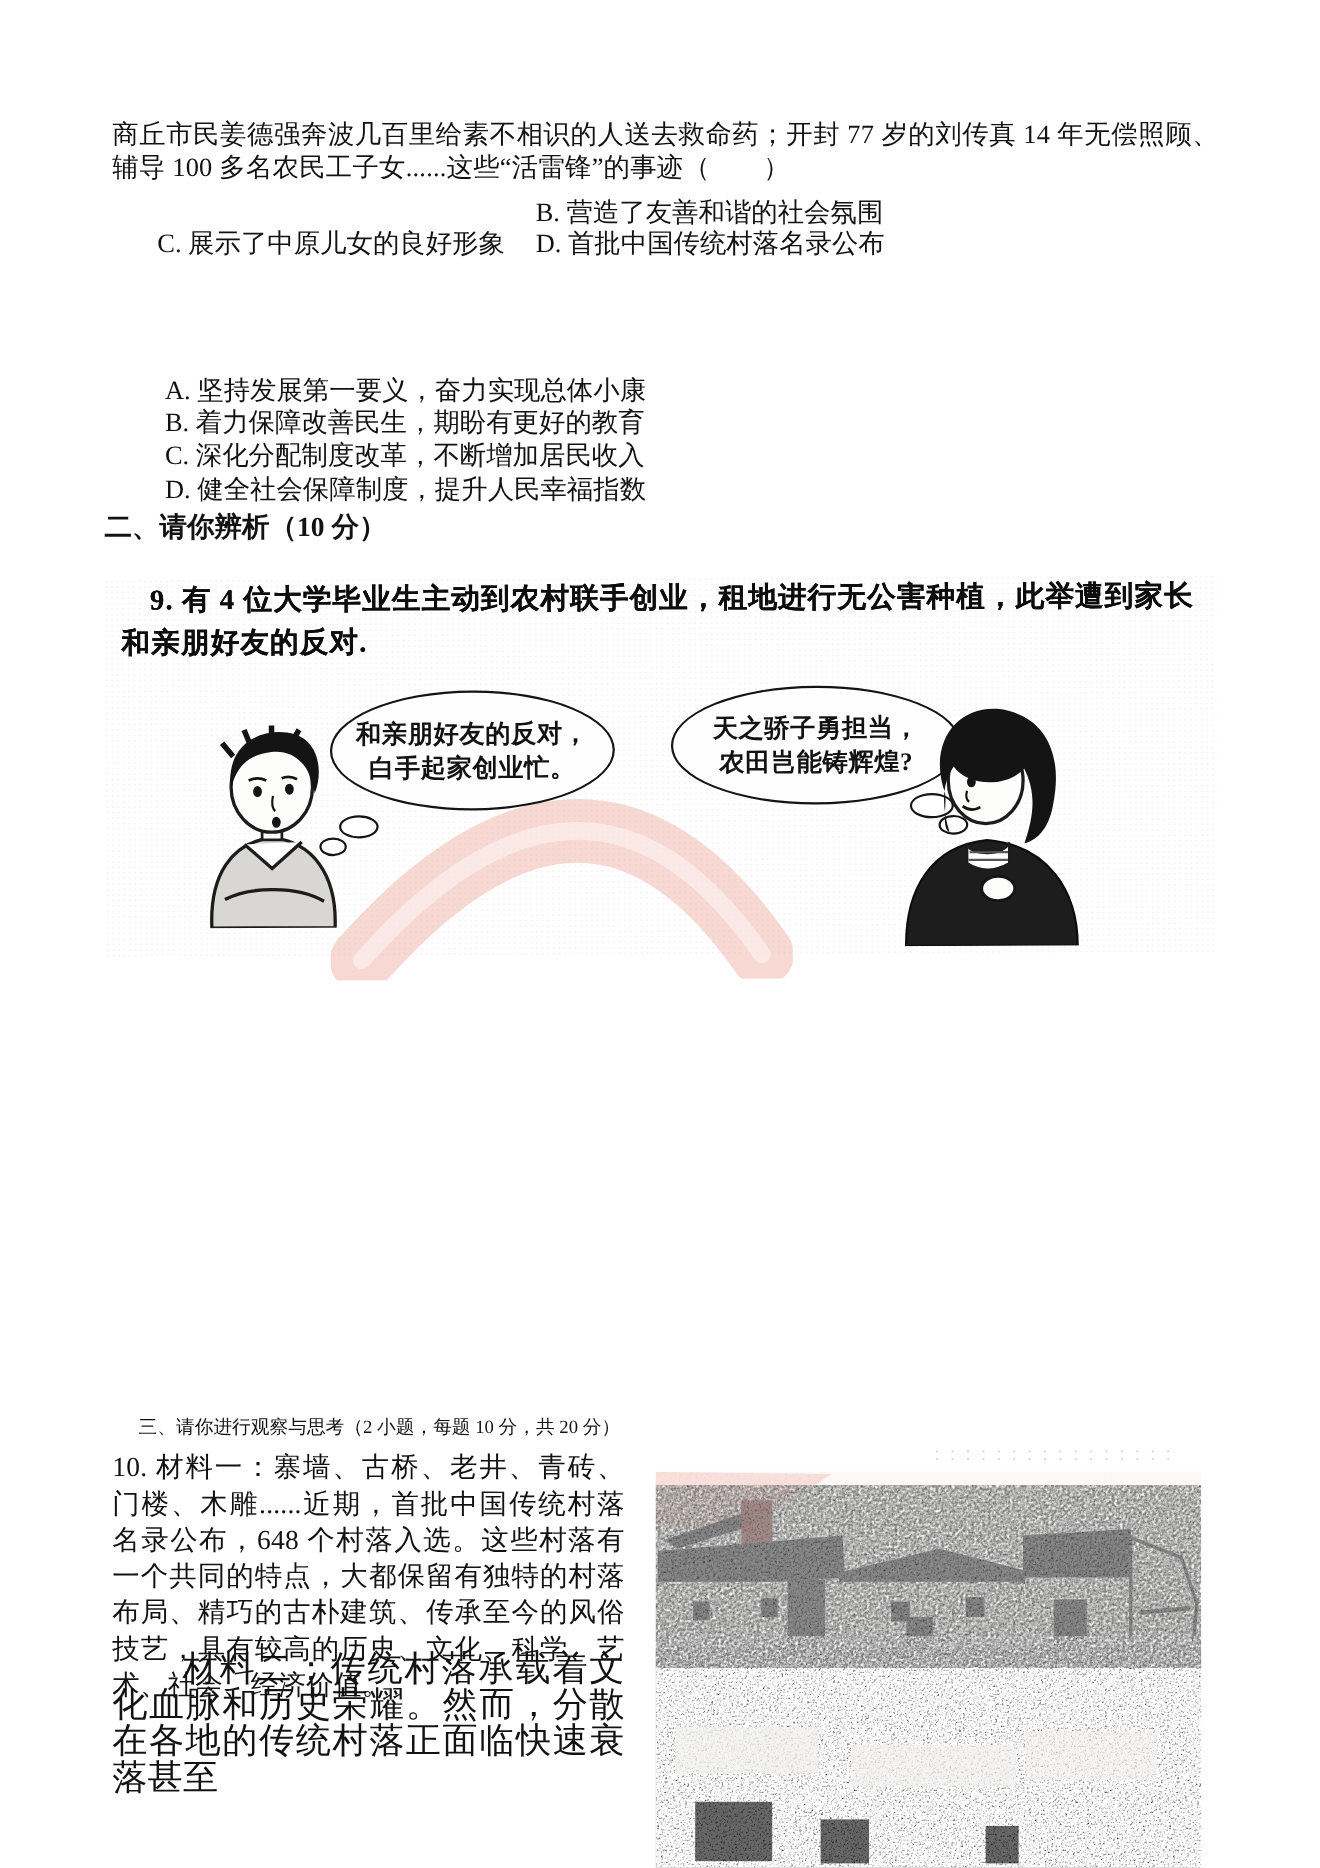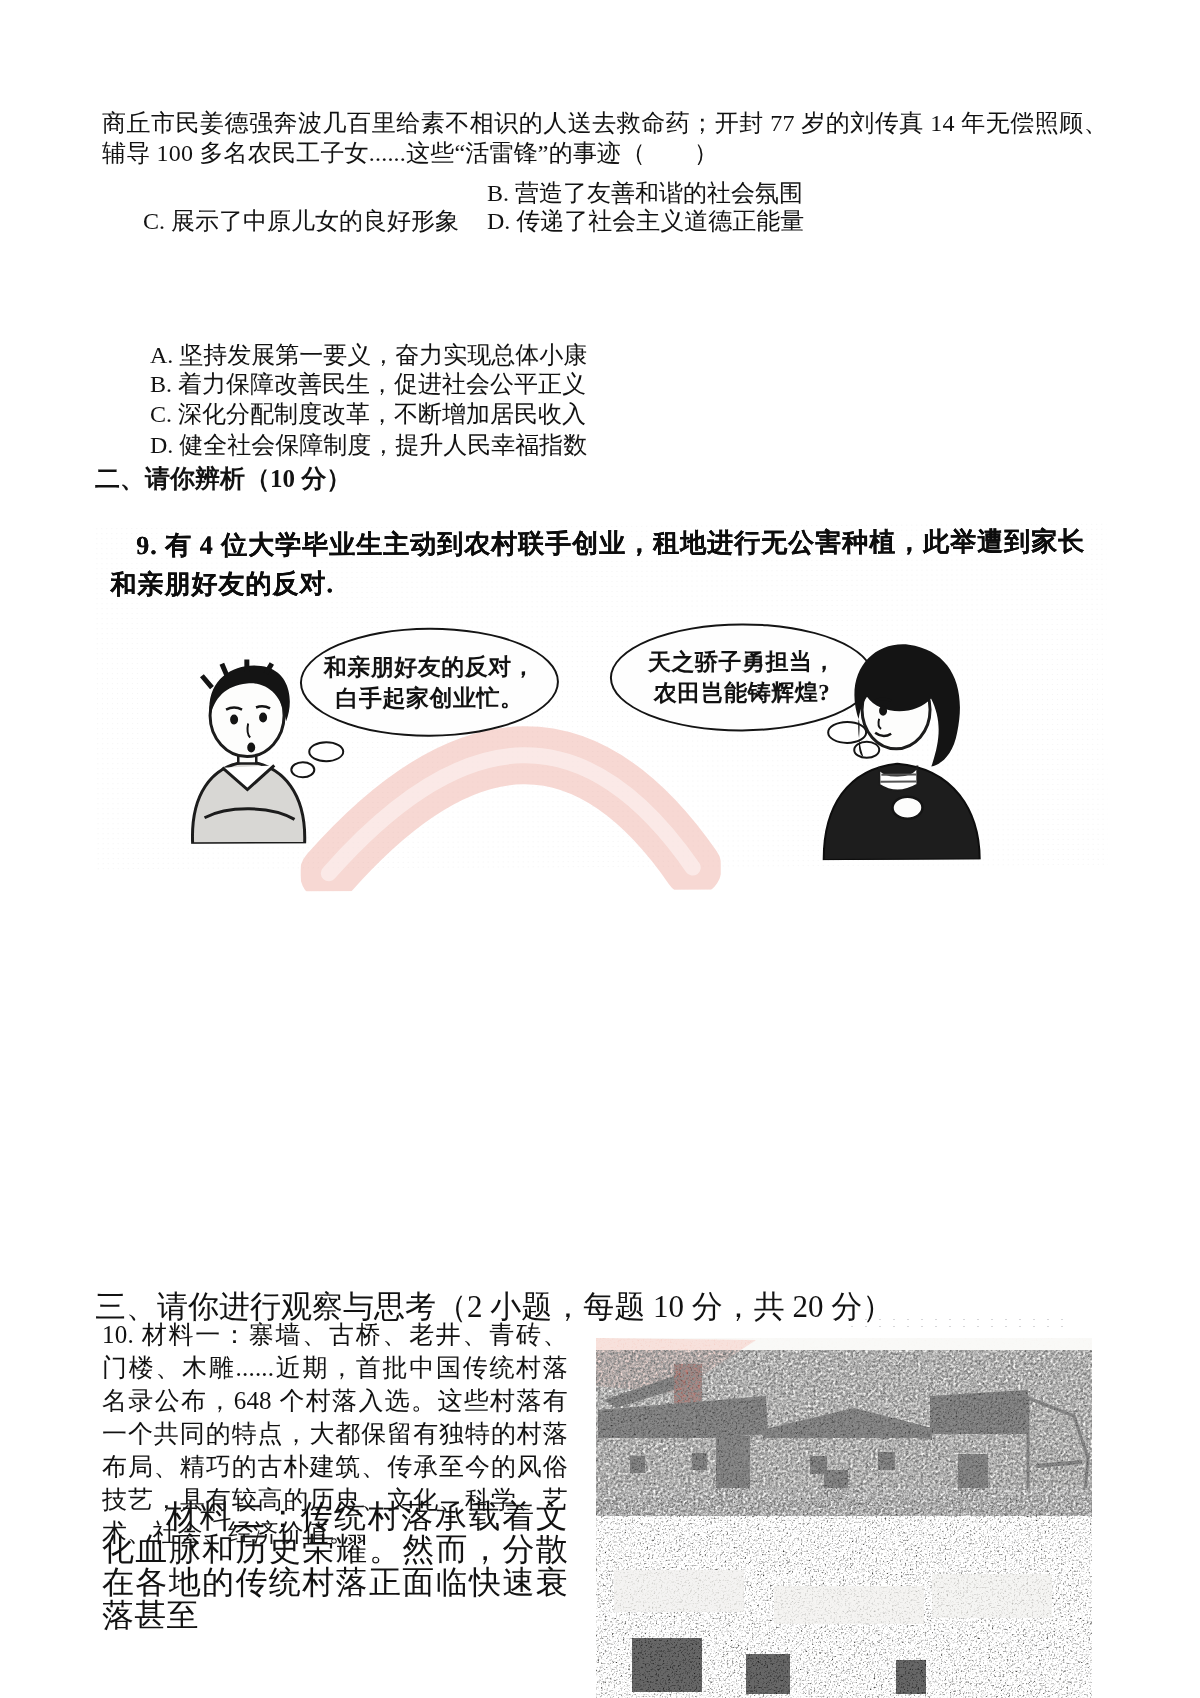--- a/index.html
+++ b/index.html
@@ -6,21 +6,21 @@
   #page{
     position:relative; width:1200px; height:1698px; margin:0 auto;
     background:#ffffff; overflow:hidden;
     font-family:"Liberation Serif","DejaVu Serif",serif;
     color:#121212;
   }
   .abs{position:absolute;}
   .body-text{font-size:24px; line-height:30px; text-align:justify; letter-spacing:0.2px;}
   .opt{font-size:24px; white-space:nowrap;}
   .heading-bold{font-size:25px; font-weight:bold; white-space:nowrap;}
-  .heading-normal{font-size:31px; white-space:nowrap;}
+  .heading-normal{font-size:17px; white-space:nowrap;margin-left:31px;}
   
   .scan{
     background-image:radial-gradient(circle, rgba(40,40,40,0.05) 0.7px, transparent 0.9px);
     background-size:5px 5px;
     transform:rotate(-0.25deg);
   }
   .scan-line{
     font-size:26px; font-weight:bold; color:#0d0d0d; white-space:nowrap;
     letter-spacing:1px; text-shadow:0 0 0.6px #000;
   }
@@ -39,25 +39,25 @@
 </style>
 </head>
 <body>
 
 <div id="page">
 
   <div class="abs body-text" style="left:102px; top:108px; width:1006px;">商丘市民姜德强奔波几百里给素不相识的人送去救命药；开封 77 岁的刘传真 14 年无偿照顾、辅导 100 多名农民工子女......这些“活雷锋”的事迹（　　）</div>
 
   <div class="abs opt" style="left:487px; top:177px;">B. 营造了友善和谐的社会氛围</div>
   <div class="abs opt" style="left:143px; top:205px;">C. 展示了中原儿女的良好形象</div>
-  <div class="abs opt" style="left:487px; top:205px;">D. 传递了社会主义道德正能量</div>
+  <div class="abs opt" style="left:487px; top:205px;">D. 首批中国传统村落名录公布</div>
 
 
   <div class="abs opt" style="left:150px; top:339px;">A. 坚持发展第一要义，奋力实现总体小康</div>
-  <div class="abs opt" style="left:150px; top:368px;">B. 着力保障改善民生，促进社会公平正义</div>
+  <div class="abs opt" style="left:150px; top:368px;">B. 着力保障改善民生，期盼有更好的教育</div>
   <div class="abs opt" style="left:150px; top:398px;">C. 深化分配制度改革，不断增加居民收入</div>
   <div class="abs opt" style="left:150px; top:429px;">D. 健全社会保障制度，提升人民幸福指数</div>
 
   <div class="abs heading-bold" style="left:95px; top:462px;">二、请你辨析（10 分）</div>
 
 
   <div class="abs scan" style="left:95px; top:524px; width:1012px; height:345px;">
 
     <div class="abs scan-line" style="left:42px; top:2px;">9. 有 4 位大学毕业生主动到农村联手创业，租地进行无公害种植，此举遭到家长</div>
     <div class="abs scan-line" style="left:16px; top:41px;">和亲朋好友的反对.</div>

